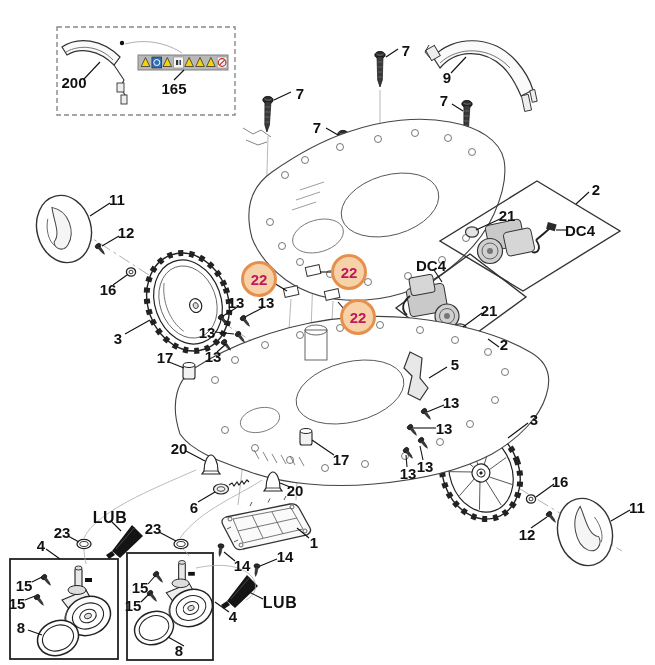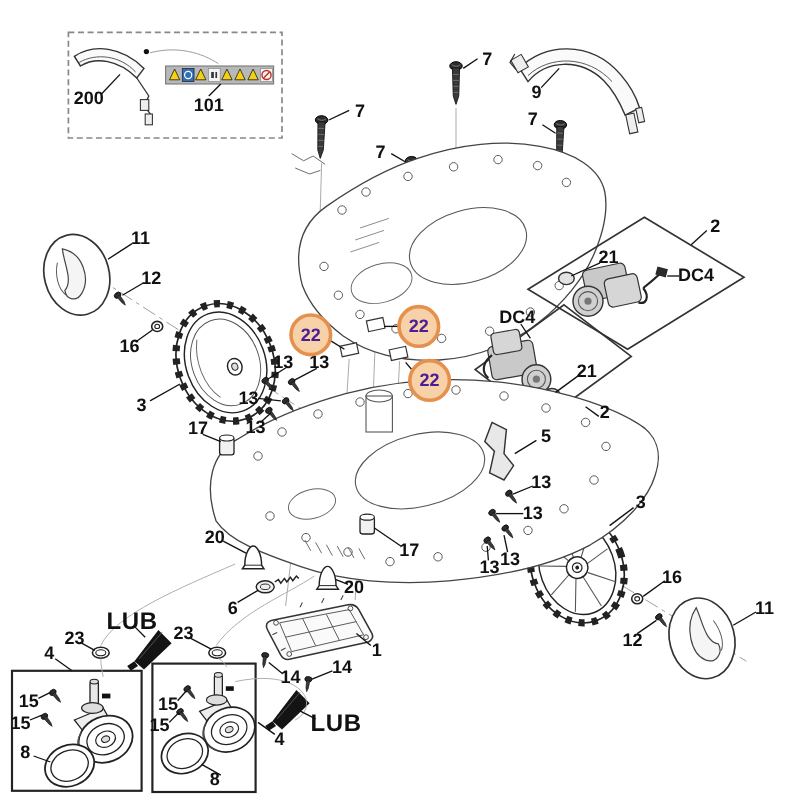--- a/index.html
+++ b/index.html
@@ -1,23 +1,23 @@
 <!DOCTYPE html>
 <html><head>
 <meta charset="utf-8">
 <style>
   html,body{margin:0;padding:0;background:#fff;}
   .stage{position:relative;width:655px;height:665px;background:#ffffff;
          font-family:"Liberation Sans",sans-serif;overflow:hidden;}
   .stage svg{position:absolute;left:0;top:0;}
   .lbl{position:absolute;transform:translate(-50%,-50%);font-weight:bold;
        font-size:15px;color:#111;white-space:nowrap;line-height:1;}
-  .lbl.big{font-size:20px;letter-spacing:.5px;padding-left:16px;}
+  .lbl.big{font-size:16px;letter-spacing:.5px;padding-left:16px;}
   .badge{position:absolute;width:30px;height:30px;border-radius:50%;
-         border:3px solid #e6904e;background:#f7d2a8;color:#4c1d95;
+         border:3px solid #e6904e;background:#f7d2a8;color:#be185d;
          display:flex;align-items:center;justify-content:center;
          font-weight:bold;font-size:15px;transform:translate(-50%,-50%);
          cursor:pointer;}
 </style>
 </head>
 <body>
 
 <div class="stage">
 <svg width="655" height="665" viewBox="0 0 655 665">
   <defs>
@@ -394,21 +394,21 @@
     <line x1="235" y1="561" x2="224" y2="552"></line>
     <line x1="263" y1="599" x2="247" y2="591"></line>
     <line x1="229" y1="612" x2="215" y2="602"></line>
     <line x1="274" y1="283" x2="287" y2="291"></line>
     <line x1="332" y1="272" x2="320" y2="272"></line>
     <line x1="344" y1="309" x2="338" y2="302"></line>
   </g>
 </svg>
 
 <div class="lbl" style="left:74px;top:82px">200</div>
-<div class="lbl" style="left:174px;top:88px">101</div>
+<div class="lbl" style="left:174px;top:88px">165</div>
 <div class="lbl" style="left:300px;top:93px">7</div>
 <div class="lbl" style="left:406px;top:50px">7</div>
 <div class="lbl" style="left:317px;top:127px">7</div>
 <div class="lbl" style="left:444px;top:100px">7</div>
 <div class="lbl" style="left:447px;top:77px">9</div>
 <div class="lbl" style="left:596px;top:189px">2</div>
 <div class="lbl" style="left:507px;top:215px">21</div>
 <div class="lbl" style="left:580px;top:230px">DC4</div>
 <div class="lbl" style="left:431px;top:265px">DC4</div>
 <div class="lbl" style="left:489px;top:310px">21</div>

